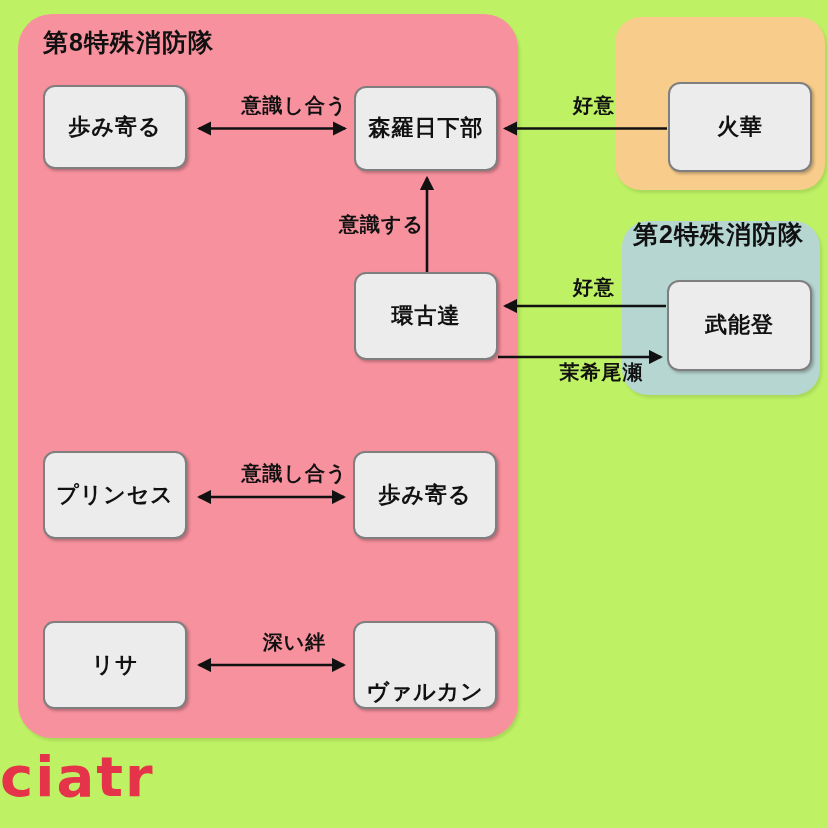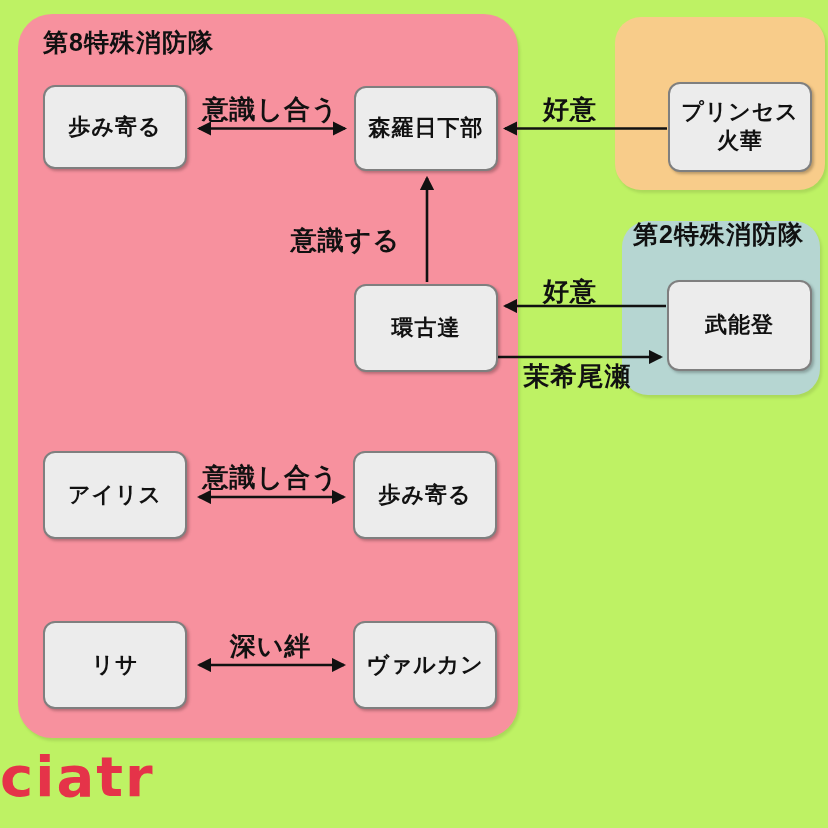--- a/index.html
+++ b/index.html
@@ -17,34 +17,34 @@
   .label-company2{left:633px;top:218px;}
   .char-box{
     position:absolute;background:#ececec;border:2px solid #7f7f7f;border-radius:12px;
     display:flex;flex-direction:column;align-items:center;justify-content:center;
     font-size:22px;font-weight:bold;letter-spacing:1px;line-height:1.3;
     box-shadow:2px 2px 3px rgba(0,0,0,0.25);box-sizing:border-box;text-align:center;
   }
   .box-iris{left:43px;top:85px;width:144px;height:84px;}
   .box-shinra{left:354px;top:86px;width:144px;height:85px;}
   .box-hibana{left:668px;top:82px;width:144px;height:90px;}
-  .box-tamaki{left:354px;top:284px;width:144px;height:88px;}
+  .box-tamaki{left:354px;top:272px;width:144px;height:88px;}
   .box-noto{left:667px;top:280px;width:145px;height:91px;justify-content:center;}
   .box-maki{left:43px;top:451px;width:144px;height:88px;}
   .box-hinawa{left:353px;top:451px;width:144px;height:88px;}
-  .box-lisa{left:43px;top:621px;width:144px;height:88px;}
-  .box-vulcan{left:353px;top:621px;width:144px;height:88px;}
+  .box-lisa{left:43px;top:621px;width:144px;height:88px;border-radius:11px;}
+  .box-vulcan{left:353px;top:621px;width:144px;height:88px;justify-content:flex-end;}
   .arrows{position:absolute;left:0;top:0;width:828px;height:828px;pointer-events:none;}
   .rel-label{
-    position:absolute;font-size:26px;font-weight:bold;letter-spacing:1px;
-    text-align:center;white-space:nowrap;
+    position:absolute;font-size:20px;font-weight:bold;letter-spacing:1px;
+    text-align:center;white-space:nowrap;padding-left:24px;
   }
   .rel-iris-shinra{left:188px;top:92px;width:165px;}
   .rel-hibana-shinra{left:505px;top:92px;width:130px;}
-  .rel-tamaki-shinra{left:275px;top:211px;width:125px;text-align:right;margin-top:12px;}
+  .rel-tamaki-shinra{left:275px;top:211px;width:125px;text-align:right;}
   .rel-noto-tamaki{left:505px;top:274px;width:130px;}
   .rel-tamaki-noto{left:495px;top:359px;width:165px;}
   .rel-maki-hinawa{left:188px;top:460px;width:165px;}
   .rel-lisa-vulcan{left:188px;top:629px;width:165px;}
   .logo{
     position:absolute;left:0;top:744px;width:828px;text-align:left;
     font-size:56px;font-weight:bold;letter-spacing:2px;color:#e53349;
     font-family:"DejaVu Sans","Liberation Sans",sans-serif;
   }
 </style>
@@ -94,31 +94,30 @@
     </g>
   </svg>
 
   <div class="char-box box-iris">
     <span>歩み寄る</span>
   </div>
   <div class="char-box box-shinra">
     <span>森羅日下部</span>
   </div>
   <div class="char-box box-hibana">
-    <span>プリンセス</span>
     <span>火華</span>
   </div>
   <div class="char-box box-tamaki">
     <span>環古達</span>
   </div>
   <div class="char-box box-noto">
     <span>武能登</span>
   </div>
   <div class="char-box box-maki">
-    <span>アイリス</span>
+    <span>プリンセス</span>
   </div>
   <div class="char-box box-hinawa">
     <span>歩み寄る</span>
   </div>
   <div class="char-box box-lisa">
     <span>リサ</span>
   </div>
   <div class="char-box box-vulcan">
     <span>ヴァルカン</span>
   </div>

